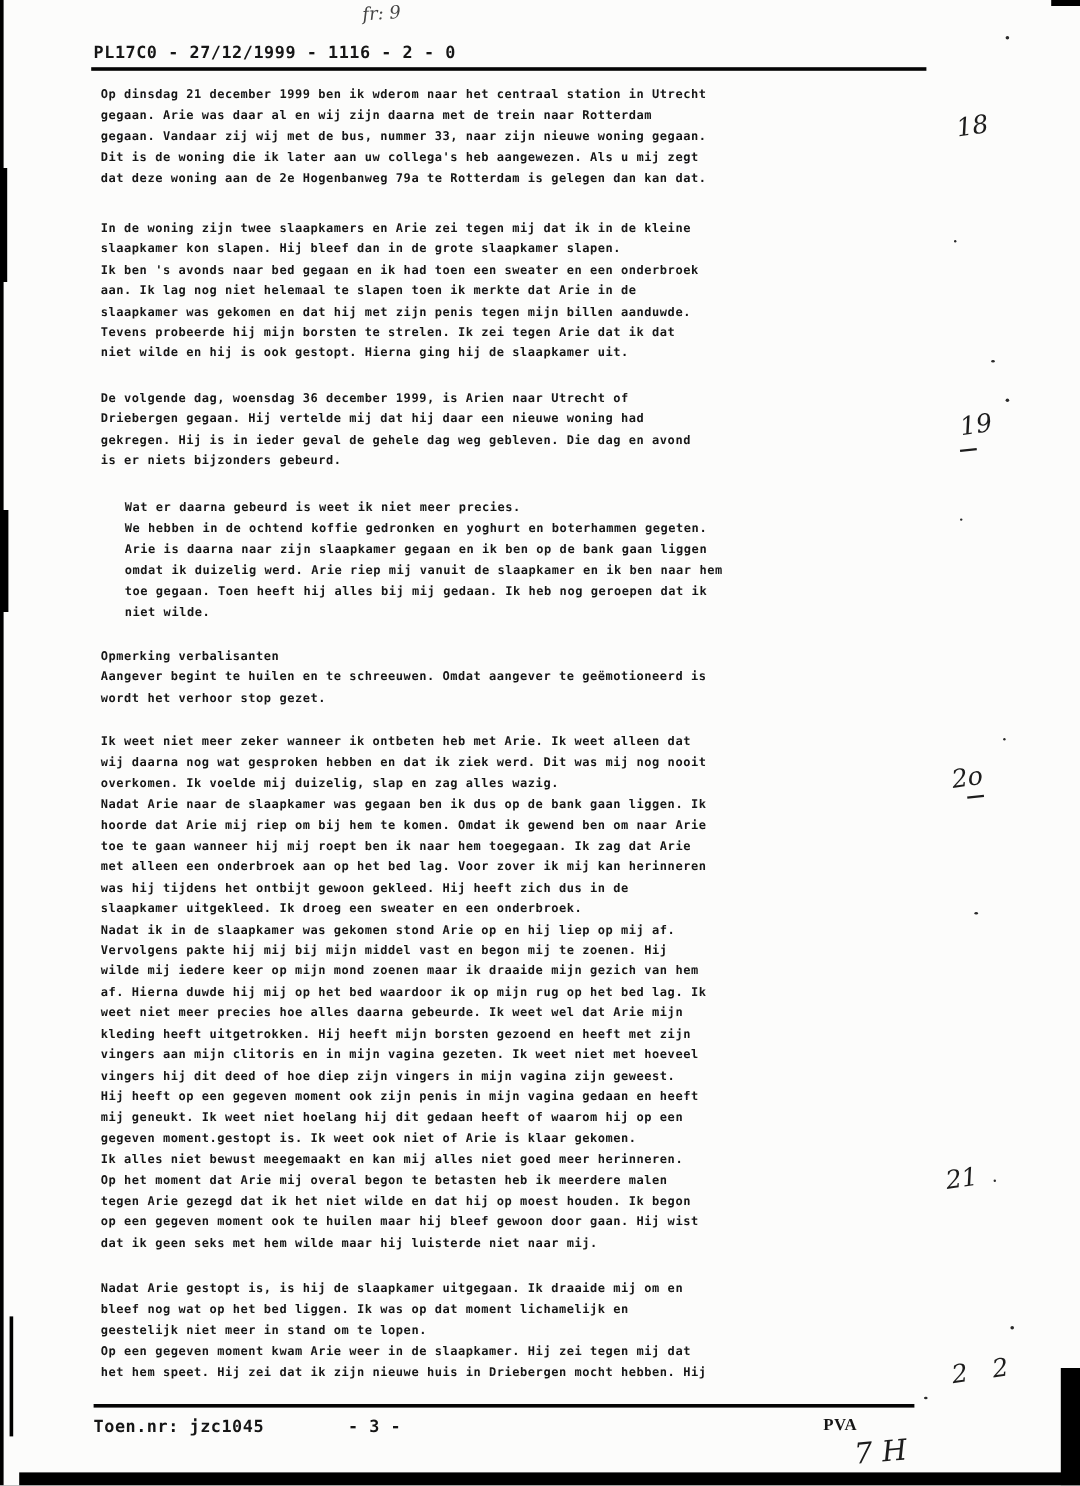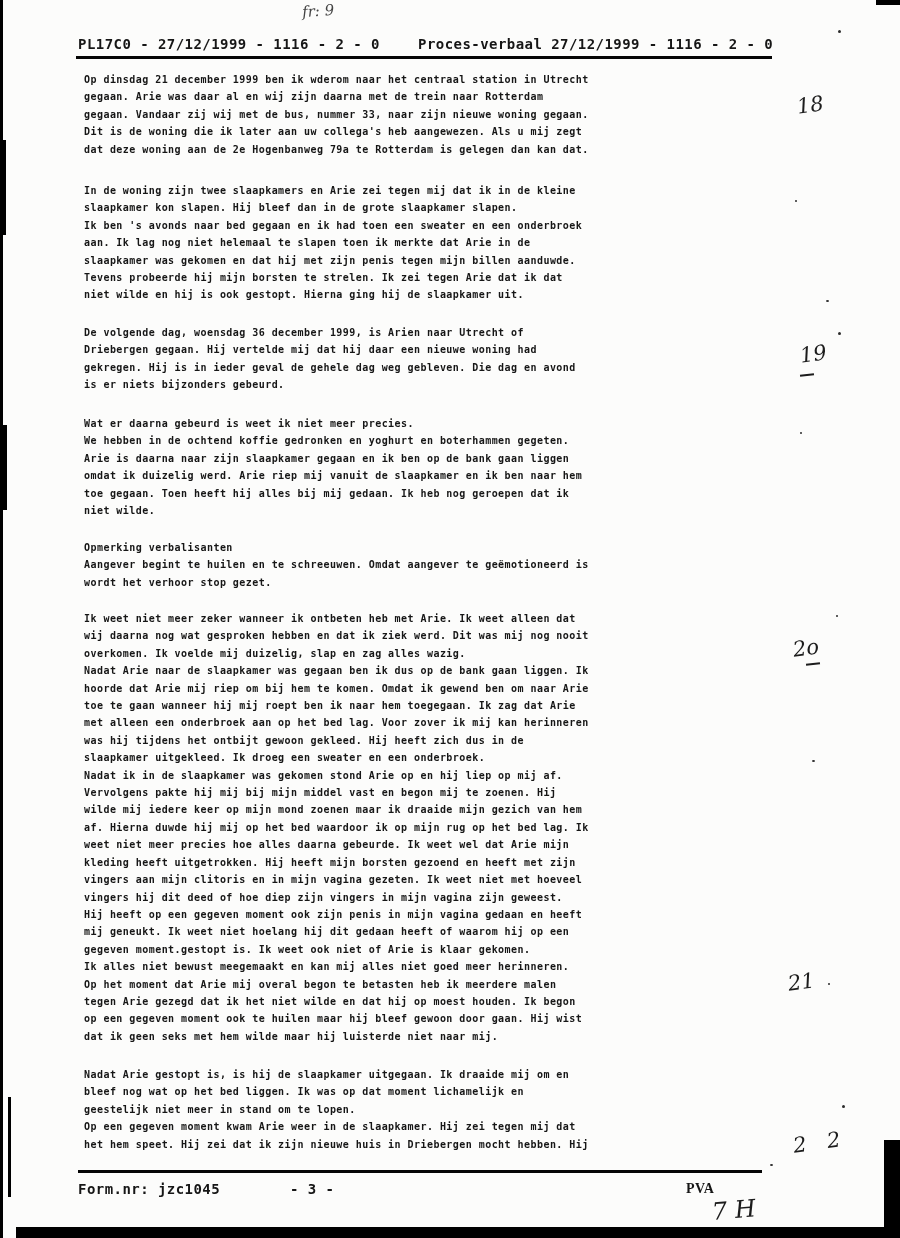--- a/index.html
+++ b/index.html
@@ -44,40 +44,39 @@
   <div class="speck" style="left:800px;top:432px;width:2px;height:2px;"></div>
   <div class="speck" style="left:836px;top:615px;width:2px;height:2px;"></div>
   <div class="speck" style="left:812px;top:760px;width:3px;height:2px;"></div>
   <div class="speck" style="left:828px;top:983px;width:2px;height:2px;"></div>
   <div class="speck" style="left:842px;top:1105px;width:3px;height:3px;"></div>
   <div class="speck" style="left:770px;top:1164px;width:3px;height:2px;"></div>
 
   <div class="hand" style="left:302px;top:2px;font-size:15px;color:#444;transform:rotate(-4deg);">fr: 9</div>
 
   <div class="header-text mono" style="left:78px;">PL17C0 - 27/12/1999 - 1116 - 2 - 0</div>
-  <div class="header-text mono" style="left:418px;">Proces-verbaal 27/12/1999 - 1116 - 2 - 0</div>
   <div class="rule" style="left:76px;top:56px;width:696px;"></div>
 
   <div class="para" style="top:71px;">Op dinsdag 21 december 1999 ben ik wderom naar het centraal station in Utrecht
 gegaan. Arie was daar al en wij zijn daarna met de trein naar Rotterdam
 gegaan. Vandaar zij wij met de bus, nummer 33, naar zijn nieuwe woning gegaan.
 Dit is de woning die ik later aan uw collega's heb aangewezen. Als u mij zegt
 dat deze woning aan de 2e Hogenbanweg 79a te Rotterdam is gelegen dan kan dat.</div>
   <div class="para" style="top:182px;">In de woning zijn twee slaapkamers en Arie zei tegen mij dat ik in de kleine
 slaapkamer kon slapen. Hij bleef dan in de grote slaapkamer slapen.
 Ik ben 's avonds naar bed gegaan en ik had toen een sweater en een onderbroek
 aan. Ik lag nog niet helemaal te slapen toen ik merkte dat Arie in de
 slaapkamer was gekomen en dat hij met zijn penis tegen mijn billen aanduwde.
 Tevens probeerde hij mijn borsten te strelen. Ik zei tegen Arie dat ik dat
 niet wilde en hij is ook gestopt. Hierna ging hij de slaapkamer uit.</div>
   <div class="para" style="top:324px;">De volgende dag, woensdag 36 december 1999, is Arien naar Utrecht of
 Driebergen gegaan. Hij vertelde mij dat hij daar een nieuwe woning had
 gekregen. Hij is in ieder geval de gehele dag weg gebleven. Die dag en avond
 is er niets bijzonders gebeurd.</div>
-  <div class="para" style="top:415px;">Wat er daarna gebeurd is weet ik niet meer precies.
+  <div class="para" style="top:415px;margin-left:20px;">Wat er daarna gebeurd is weet ik niet meer precies.
 We hebben in de ochtend koffie gedronken en yoghurt en boterhammen gegeten.
 Arie is daarna naar zijn slaapkamer gegaan en ik ben op de bank gaan liggen
 omdat ik duizelig werd. Arie riep mij vanuit de slaapkamer en ik ben naar hem
 toe gegaan. Toen heeft hij alles bij mij gedaan. Ik heb nog geroepen dat ik
 niet wilde.</div>
   <div class="para" style="top:610px;">Ik weet niet meer zeker wanneer ik ontbeten heb met Arie. Ik weet alleen dat
 wij daarna nog wat gesproken hebben en dat ik ziek werd. Dit was mij nog nooit
 overkomen. Ik voelde mij duizelig, slap en zag alles wazig.
 Nadat Arie naar de slaapkamer was gegaan ben ik dus op de bank gaan liggen. Ik
 hoorde dat Arie mij riep om bij hem te komen. Omdat ik gewend ben om naar Arie
@@ -112,18 +111,18 @@
 
   <div class="hand hand-margin" style="left:797px;top:93px;">18</div>
   <div class="hand hand-margin" style="left:800px;top:342px;">19</div>
   <div class="hand-dash" style="left:800px;top:374px;"></div>
   <div class="hand hand-margin" style="left:793px;top:636px;">2o</div>
   <div class="hand-dash" style="left:806px;top:663px;"></div>
   <div class="hand hand-margin" style="left:788px;top:970px;">21</div>
   <div class="hand hand-margin" style="left:793px;top:1130px;letter-spacing:7px;">2 2</div>
 
   <div class="rule" style="left:78px;top:1170px;width:684px;"></div>
-  <div class="footer-text mono" style="left:78px;">Form.nr: jzc1045</div>
+  <div class="footer-text mono" style="left:78px;">Toen.nr: jzc1045</div>
   <div class="footer-text mono" style="left:290px;">- 3 -</div>
   <div class="footer-text mono" style="left:686px;font-family:Liberation Serif, serif;">PVA</div>
   <div class="hand" style="left:712px;top:1196px;font-size:24px;transform:rotate(-5deg);">7 H</div>
 
 </div>
 
 </body></html>

